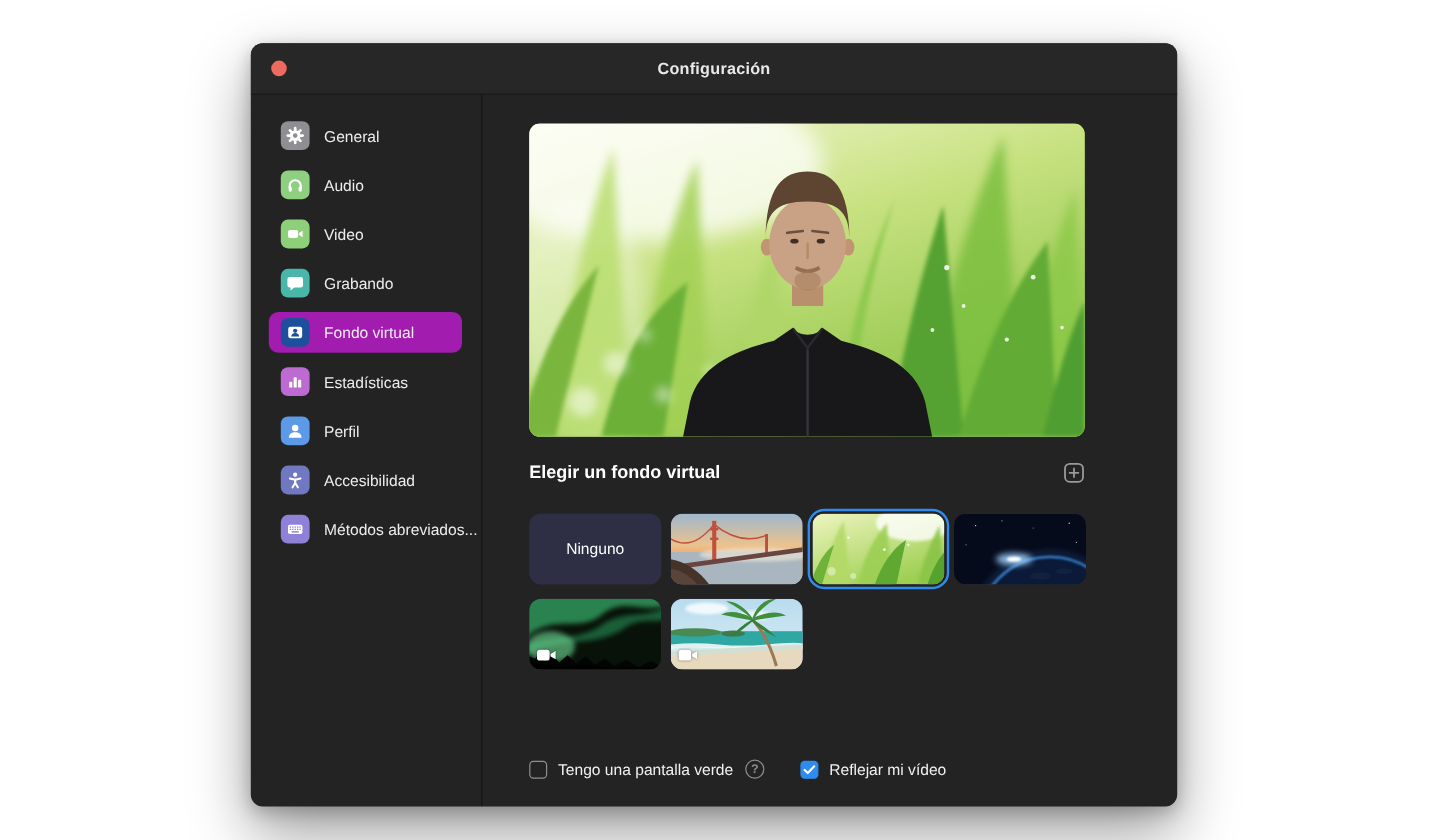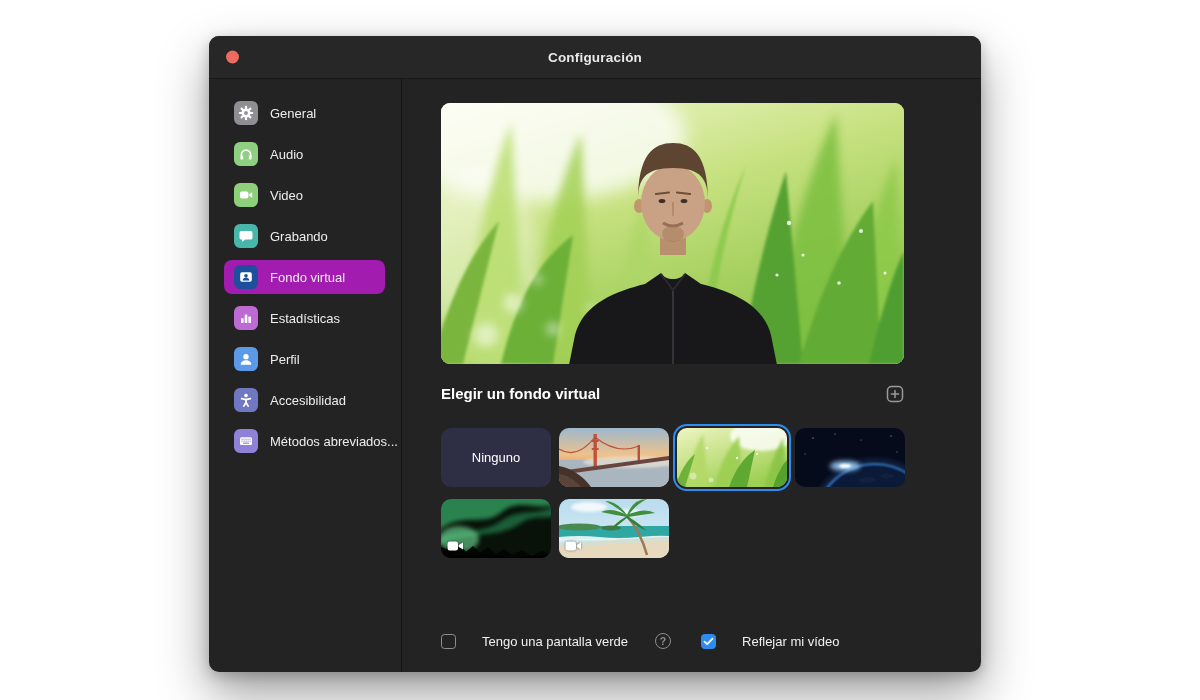--- a/index.html
+++ b/index.html
@@ -36,21 +36,21 @@
   .grid{margin-top:25px;display:grid;grid-template-columns:repeat(4,110px);gap:12px 8px;width:463px;}
   .tile{width:110px;height:59px;border-radius:10px;overflow:hidden;position:relative;background:#2e2f45;}
   .tile svg{display:block;width:100%;height:100%;}
   .tile.none{display:flex;align-items:center;justify-content:center;}
   .tile.none .none-label{color:#ffffff;font-size:13px;}
   .tile.selected{outline:2px solid #2e8cf0;outline-offset:2px;}
   .badge{position:absolute;left:6px;bottom:6px;width:17px;height:12px;filter:drop-shadow(0 0 1px rgba(0,0,0,.5));}
   .badge svg{display:block;}
 
   .footer{width:463px;display:flex;align-items:center;margin-top:auto;margin-bottom:23px;}
-  .grp{display:flex;align-items:center;gap:26px;}
+  .grp{display:flex;align-items:center;gap:9px;}
   .grp + .grp{margin-left:30px;justify-content:center;}
   .cb{width:15px;height:15px;border-radius:3.5px;border:1.5px solid #8f8f8f;box-sizing:border-box;background:transparent;}
   .cb.checked{background:#2e8cf0;border-color:#2e8cf0;display:flex;align-items:center;justify-content:center;}
   .cb.checked svg{display:block;}
   .cb-label{color:#f0f0f0;font-size:13px;font-weight:500;}
   .q-icon{width:16px;height:16px;border-radius:50%;border:1.5px solid #8e8e8e;color:#8e8e8e;
     font-size:10.5px;font-weight:700;display:flex;align-items:center;justify-content:center;
     box-sizing:border-box;margin-left:1px;}
 </style>
 </head>

